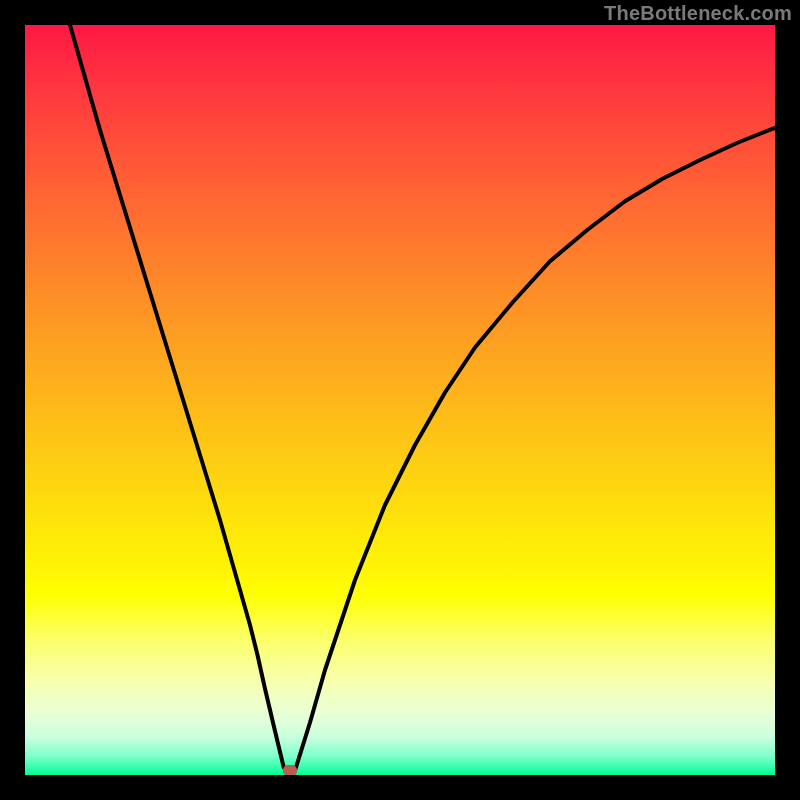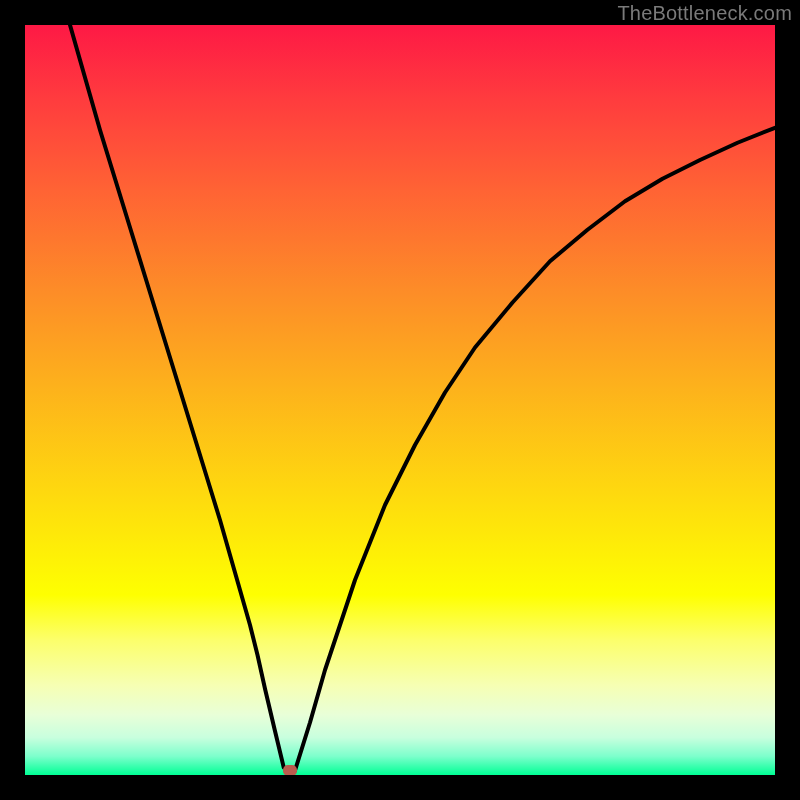--- a/index.html
+++ b/index.html
@@ -55,21 +55,21 @@
     top: 0;
     width: 750px;
     height: 750px;
   }
   .watermark {
     position: absolute;
     top: 2px;
     right: 8px;
     font-family: Arial, Helvetica, sans-serif;
     font-size: 20px;
-    font-weight: 400;
+    font-weight: 700;
     color: #7a7a7a;
     letter-spacing: 0.2px;
     user-select: none;
   }
   .marker {
     position: absolute;
     width: 14px;
     height: 11px;
     border-radius: 5px;
     background: #ba5c4e;

